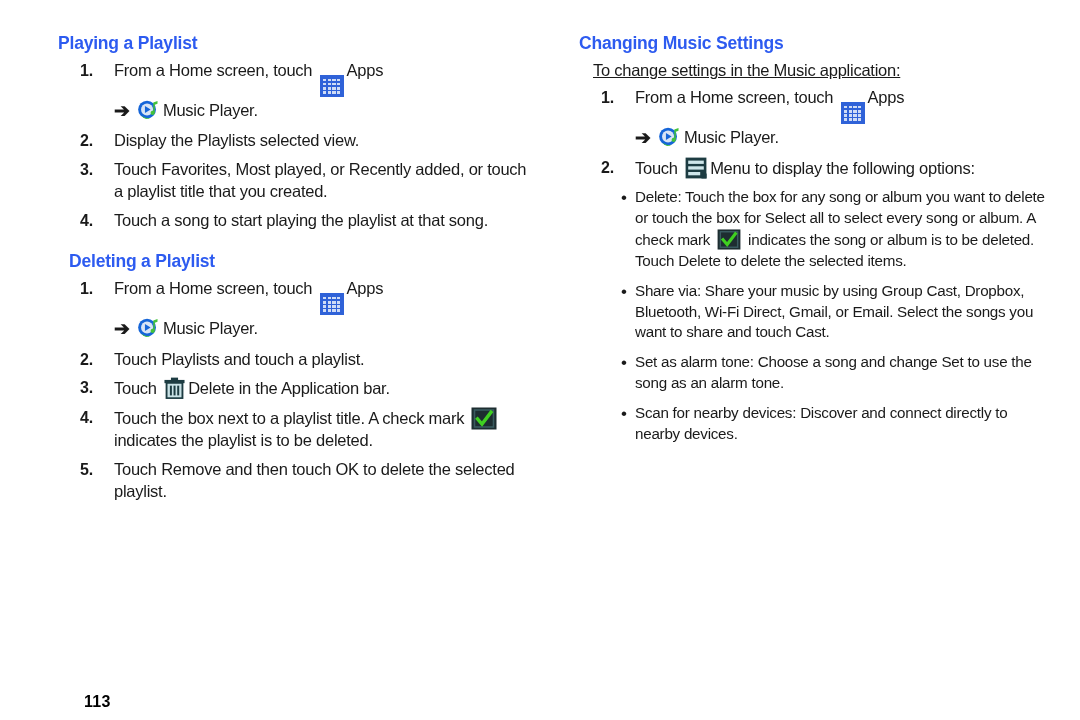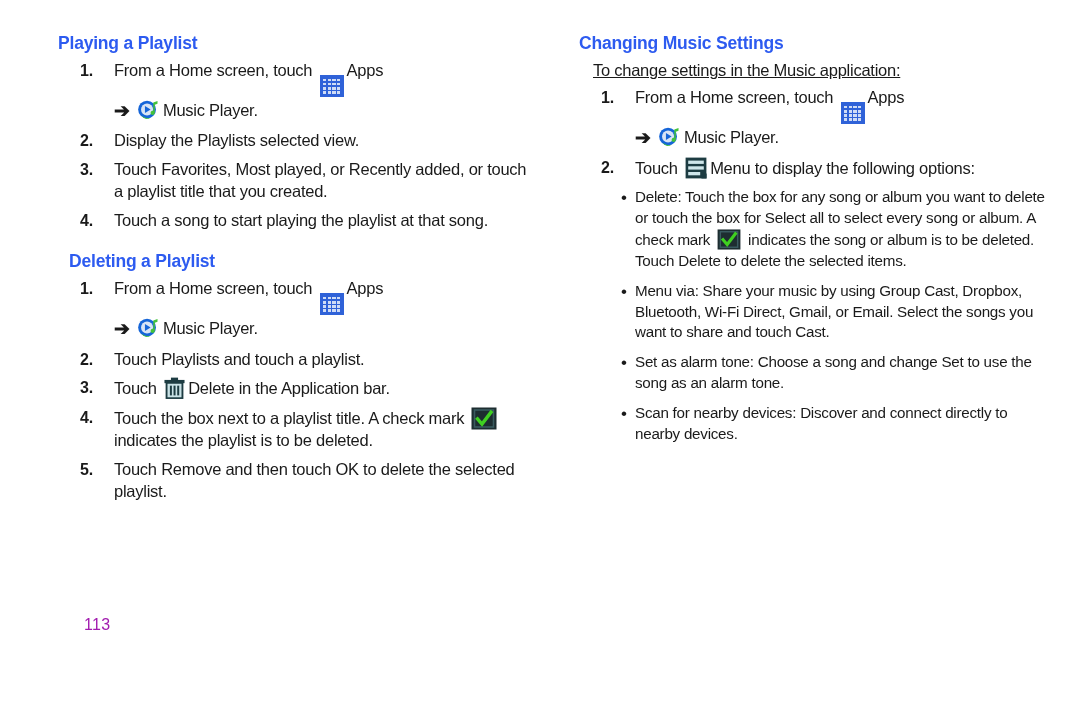--- a/index.html
+++ b/index.html
@@ -166,24 +166,25 @@
     font-size: 19px;
     letter-spacing: 0;
     margin-right: 5px;
     display: inline-block;
     vertical-align: -1px;
   }
 
   .page-number {
     position: absolute;
     left: 84px;
-    top: 616px;
+    top: 693px;
     font-size: 16px;
-    color: #a21caf;
+    color: #000000;
     letter-spacing: 0.3px;
+    font-weight: bold;
   }
 </style>
 </head>
 <body>
 
 <div class="page">
 
   <div class="column col-left">
 
     <h2 class="section-heading">Playing a Playlist</h2>
@@ -375,21 +376,21 @@
         <span class="dot">•</span><b>Delete</b><span>: Touch the box for any song or album you want to delete or touch the box for </span><b>Select all</b><span> to select every song or album. A check mark </span><span class="icon icon-check-sm">
           <svg viewBox="0 0 26 23" width="24" height="21" aria-hidden="true">
             <rect x="0.5" y="0.5" width="25" height="22" fill="#1d2d30"></rect>
             <rect x="3.5" y="3" width="19" height="17" fill="none" stroke="#3a5b60" stroke-width="1.6"></rect>
             <polyline points="6.5,11.8 11,17 20,5.2" fill="none" stroke="#3fd021" stroke-width="3.4" stroke-linecap="square" stroke-linejoin="miter"></polyline>
           </svg>
         </span><span> indicates the song or album is to be deleted. Touch </span><b>Delete</b><span> to delete the selected items.</span>
       </li>
 
       <li>
-        <span class="dot">•</span><b>Menu via</b><span>: Share your music by using Group Cast, Dropbox, Bluetooth, Wi-Fi Direct, Gmail, or Email. Select the songs you want to share and touch </span><b>Cast</b><span>.</span>
+        <span class="dot">•</span><b>Share via</b><span>: Share your music by using Group Cast, Dropbox, Bluetooth, Wi-Fi Direct, Gmail, or Email. Select the songs you want to share and touch </span><b>Cast</b><span>.</span>
       </li>
 
       <li>
         <span class="dot">•</span><b>Set as alarm tone</b><span>: Choose a song and change </span><b>Set</b><span> to use the song as an alarm tone.</span>
       </li>
 
       <li>
         <span class="dot">•</span><b>Scan for nearby devices</b><span>: Discover and connect directly to nearby devices.</span>
       </li>
     </ul>

